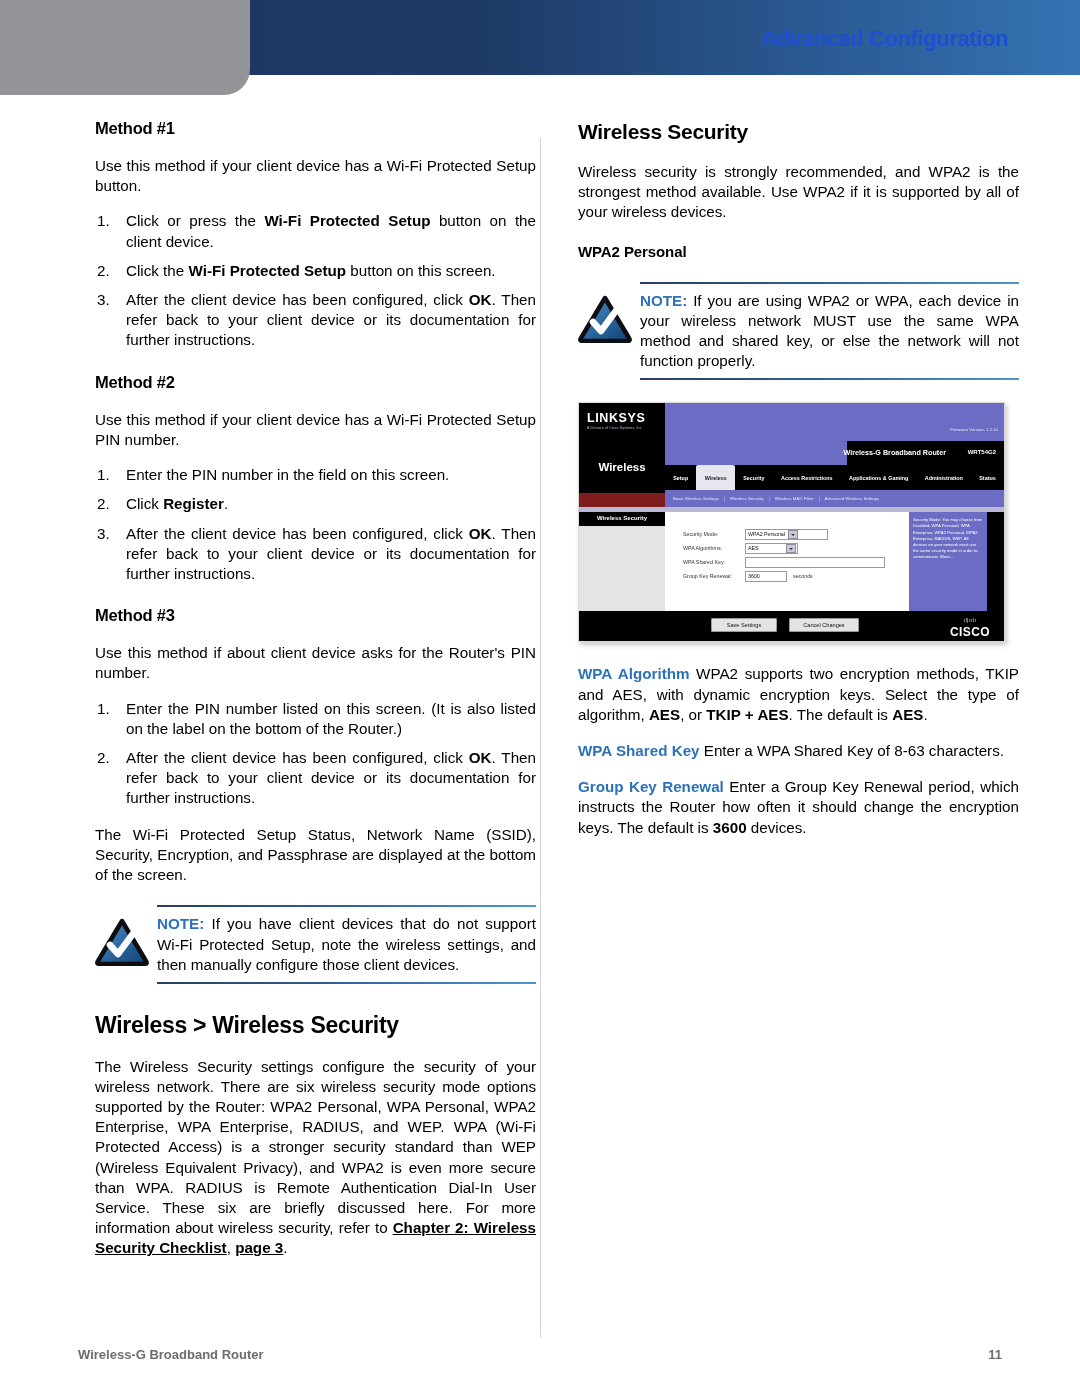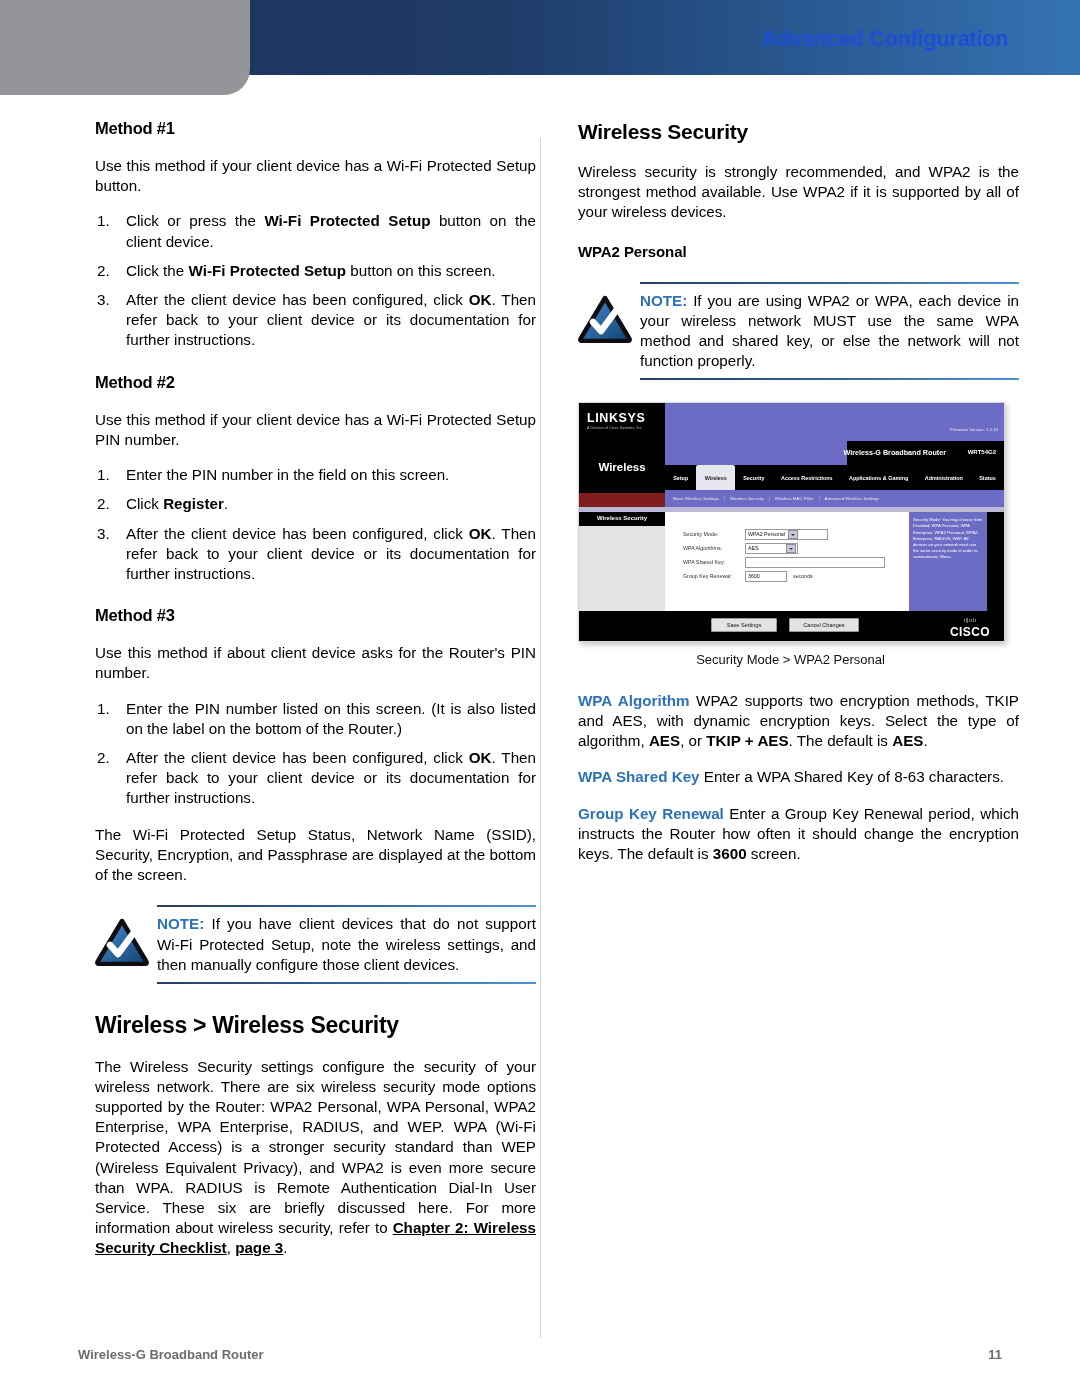--- a/index.html
+++ b/index.html
@@ -606,26 +606,25 @@
       <div class="shot-help-blank"></div>
 
       <div class="shot-bottom"></div>
       <div class="shot-btn" style="left:132px;width:64px">Save Settings</div>
       <div class="shot-btn" style="left:210px;width:68px">Cancel Changes</div>
       <div class="shot-cisco">
         <div class="bars">ıl|ıılı</div>
         <div class="word">CISCO</div>
       </div>
     </div>
-    <div class="fig-caption">Security Mode &gt; WPA2 Personal</div>
   </div>
 
   <p class="body" style="margin-top:22px"><b class="note-label">WPA Algorithm</b><span> WPA2 supports two encryption methods, TKIP and AES, with dynamic encryption keys. Select the type of algorithm, </span><b>AES</b><span>, or </span><b>TKIP + AES</b><span>. The default is </span><b>AES</b><span>.</span></p>
 
   <p class="body"><b class="note-label">WPA Shared Key</b><span> Enter a WPA Shared Key of 8-63 characters.</span></p>
 
-  <p class="body"><b class="note-label">Group Key Renewal</b><span> Enter a Group Key Renewal period, which instructs the Router how often it should change the encryption keys. The default is </span><b>3600</b><span> screen.</span></p>
+  <p class="body"><b class="note-label">Group Key Renewal</b><span> Enter a Group Key Renewal period, which instructs the Router how often it should change the encryption keys. The default is </span><b>3600</b><span> devices.</span></p>
 </div>
 
 <div class="footer">
   <span>Wireless-G Broadband Router</span>
   <span>11</span>
 </div>
 
 </body></html>

